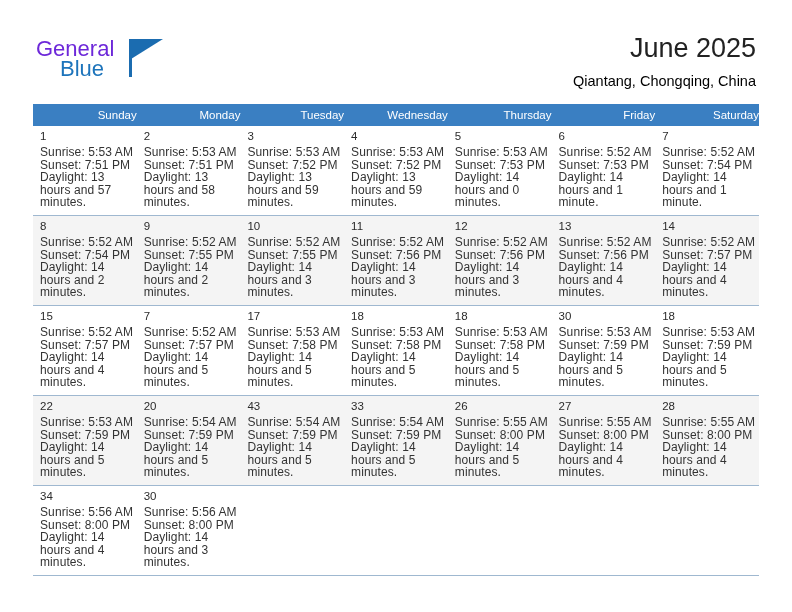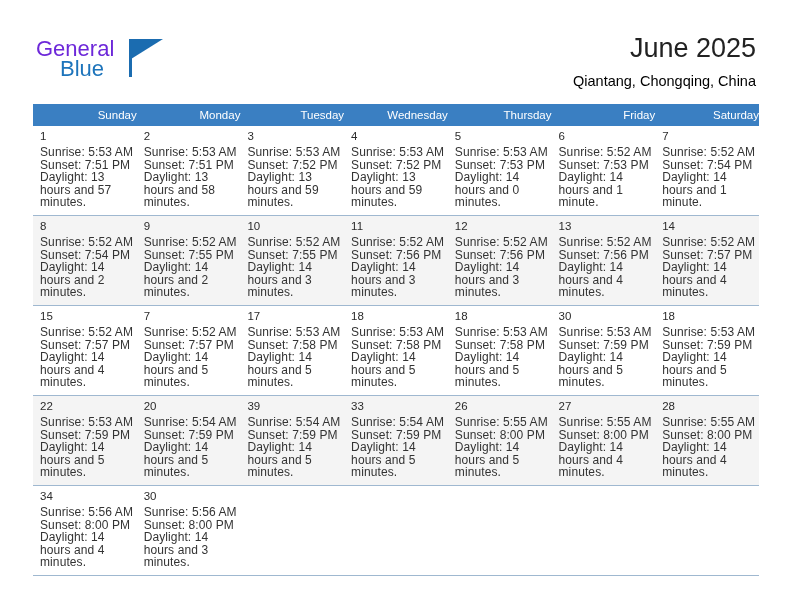--- a/index.html
+++ b/index.html
@@ -426,21 +426,21 @@
               <div class="daynum">20</div>
               <div class="info">
                 <div>Sunrise: 5:54 AM</div>
                 <div>Sunset: 7:59 PM</div>
                 <div class="daylight-line">Daylight: 14 hours and 5 minutes.</div>
               </div>
             </div>
           </td>
           <td>
             <div class="cell">
-              <div class="daynum">39</div>
+              <div class="daynum">43</div>
               <div class="info">
                 <div>Sunrise: 5:54 AM</div>
                 <div>Sunset: 7:59 PM</div>
                 <div class="daylight-line">Daylight: 14 hours and 5 minutes.</div>
               </div>
             </div>
           </td>
           <td>
             <div class="cell">
               <div class="daynum">33</div>

